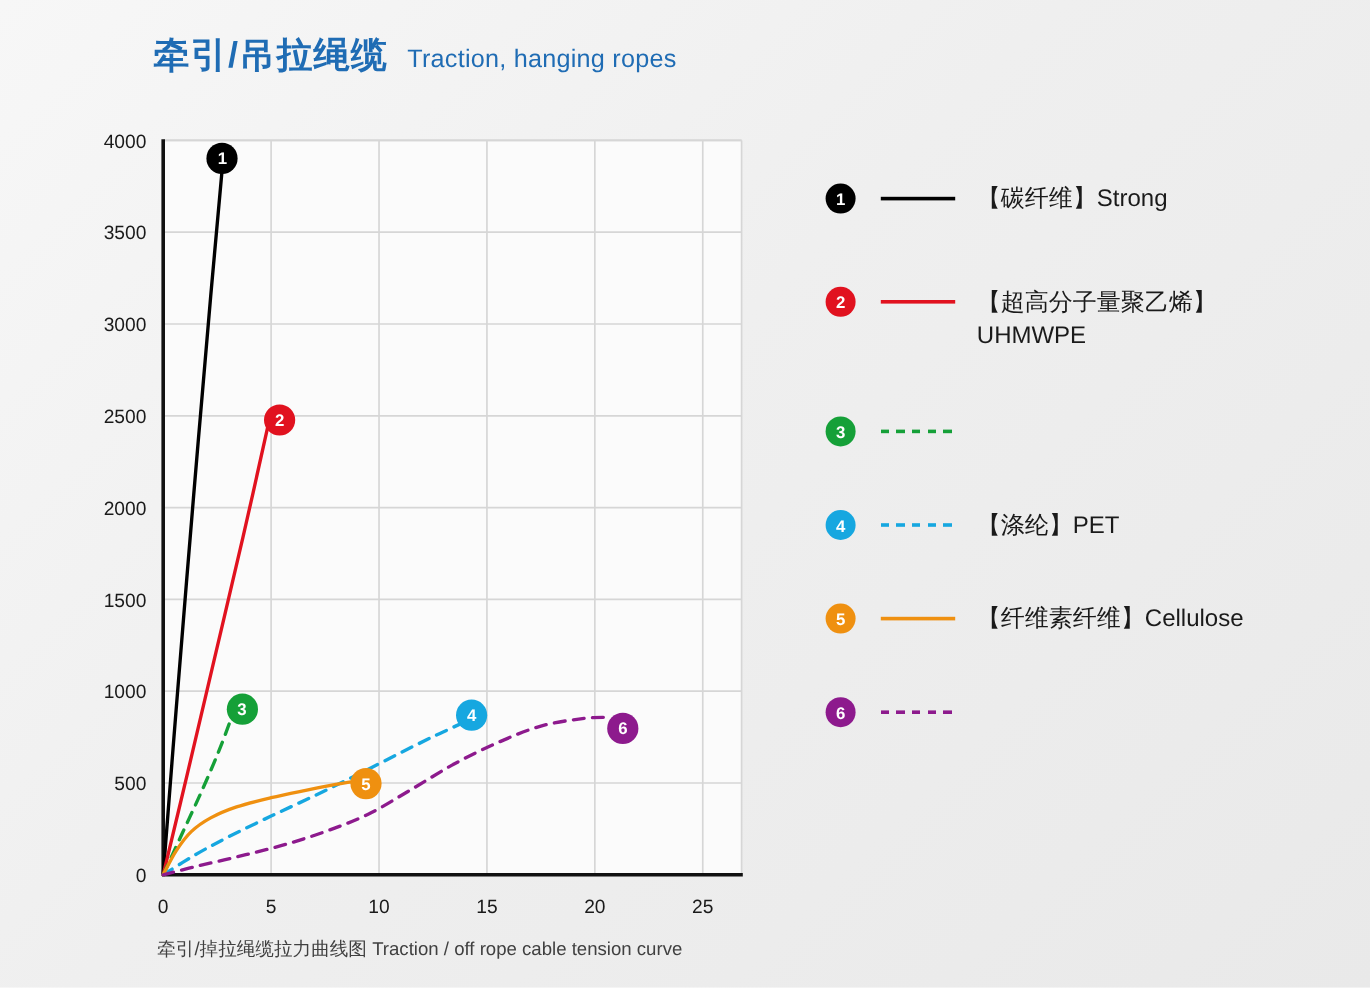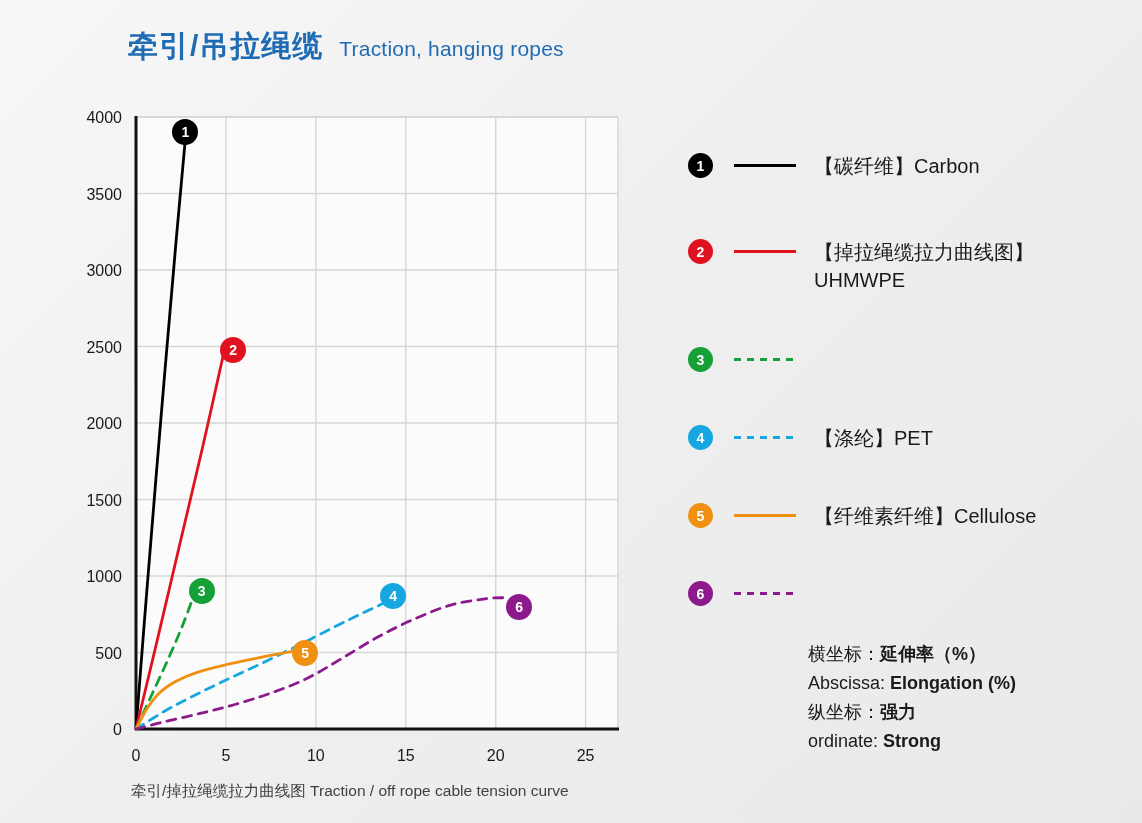--- a/index.html
+++ b/index.html
@@ -188,26 +188,26 @@
         <path d="M 136.00 729.00 C 137.80 725.68, 142.89 715.10, 146.79 709.11 C 150.69 703.12, 154.58 697.63, 159.38 693.04 C 164.18 688.45, 169.27 685.01, 175.57 681.57 C 181.86 678.13, 188.76 675.19, 197.15 672.39 C 205.54 669.59, 216.33 667.03, 225.93 664.74 C 235.52 662.45, 245.71 660.46, 254.70 658.62 C 263.69 656.78, 272.69 655.05, 279.88 653.72 C 287.07 652.40, 293.07 651.38, 297.87 650.66 C 302.66 649.95, 306.86 649.64, 308.66 649.44" fill="none" stroke="#ef9010" stroke-width="2.8" stroke-linecap="round" stroke-linejoin="round"></path>
         <path d="M 136.00 729.00 C 140.50 727.85, 152.49 724.66, 162.98 722.12 C 173.47 719.57, 186.96 716.63, 198.95 713.70 C 210.94 710.77, 222.93 707.96, 234.92 704.52 C 246.91 701.08, 258.90 697.38, 270.89 693.04 C 282.88 688.71, 294.87 684.38, 306.86 678.51 C 318.85 672.64, 330.84 664.87, 342.83 657.86 C 354.82 650.84, 366.81 642.94, 378.80 636.43 C 390.79 629.93, 402.78 624.07, 414.77 618.84 C 426.76 613.61, 438.75 608.44, 450.74 605.07 C 462.73 601.70, 477.42 599.87, 486.71 598.64 C 496.00 597.42, 503.20 597.88, 506.49 597.73" fill="none" stroke="#8d1a8d" stroke-width="2.8" stroke-linecap="round" stroke-linejoin="round" stroke-dasharray="9 7"></path>
       </svg>
     <div class="caption">牵引/掉拉绳缆拉力曲线图  Traction / off rope cable tension curve</div>
   </div>
 
   <div id="legend">
       <div class="legend-item" style="top: 0px;">
         <div class="legend-badge" style="background: rgb(0, 0, 0);">1</div>
         <div class="legend-swatch solid" style="background: rgb(0, 0, 0);"></div>
-        <div class="legend-label">【碳纤维】Carbon</div>
+        <div class="legend-label">【碳纤维】Strong</div>
       </div>
       <div class="legend-item" style="top: 86px;">
         <div class="legend-badge" style="background: rgb(225, 18, 31);">2</div>
         <div class="legend-swatch solid" style="background: rgb(225, 18, 31);"></div>
-        <div class="legend-label">【掉拉绳缆拉力曲线图】
+        <div class="legend-label">【超高分子量聚乙烯】
 UHMWPE</div>
       </div>
       <div class="legend-item" style="top: 194px;">
         <div class="legend-badge" style="background: rgb(21, 160, 56);">3</div>
         <div class="legend-swatch" style="background: repeating-linear-gradient(to right, rgb(21, 160, 56) 0px, rgb(21, 160, 56) 7px, transparent 7px, transparent 13px);"></div>
       </div>
       <div class="legend-item" style="top: 272px;">
         <div class="legend-badge" style="background: rgb(22, 167, 224);">4</div>
         <div class="legend-swatch" style="background: repeating-linear-gradient(to right, rgb(22, 167, 224) 0px, rgb(22, 167, 224) 7px, transparent 7px, transparent 13px);"></div>
         <div class="legend-label">【涤纶】PET</div>
@@ -216,34 +216,20 @@
         <div class="legend-badge" style="background: rgb(239, 144, 16);">5</div>
         <div class="legend-swatch solid" style="background: rgb(239, 144, 16);"></div>
         <div class="legend-label">【纤维素纤维】Cellulose</div>
       </div>
       <div class="legend-item" style="top: 428px;">
         <div class="legend-badge" style="background: rgb(141, 26, 141);">6</div>
         <div class="legend-swatch" style="background: repeating-linear-gradient(to right, rgb(141, 26, 141) 0px, rgb(141, 26, 141) 7px, transparent 7px, transparent 13px);"></div>
       </div>
     </div>
 
-  <div id="axis-desc">
-    <div class="ln">
-      <span>横坐标：</span><b>延伸率（%）</b>
-    </div>
-    <div class="ln">
-      <span>Abscissa: </span><b>Elongation (%)</b>
-    </div>
-    <div class="ln">
-      <span>纵坐标：</span><b>强力</b>
-    </div>
-    <div class="ln">
-      <span>ordinate: </span><b>Strong</b>
-    </div>
-  </div>
 
 <div class="pt-badge" style="left: 172.459px; top: 119.3px; width: 26px; height: 26px; background: rgb(0, 0, 0);">1</div>
     <div class="pt-badge" style="left: 220.119px; top: 336.56px; width: 26px; height: 26px; background: rgb(225, 18, 31);">2</div>
     <div class="pt-badge" style="left: 188.646px; top: 577.535px; width: 26px; height: 26px; background: rgb(21, 160, 56);">3</div>
     <div class="pt-badge" style="left: 380.187px; top: 582.584px; width: 26px; height: 26px; background: rgb(22, 167, 224);">4</div>
     <div class="pt-badge" style="left: 292.06px; top: 639.959px; width: 26px; height: 26px; background: rgb(239, 144, 16);">5</div>
     <div class="pt-badge" style="left: 506.082px; top: 593.6px; width: 26px; height: 26px; background: rgb(141, 26, 141);">6</div>
   </div>
 
 </body></html>

